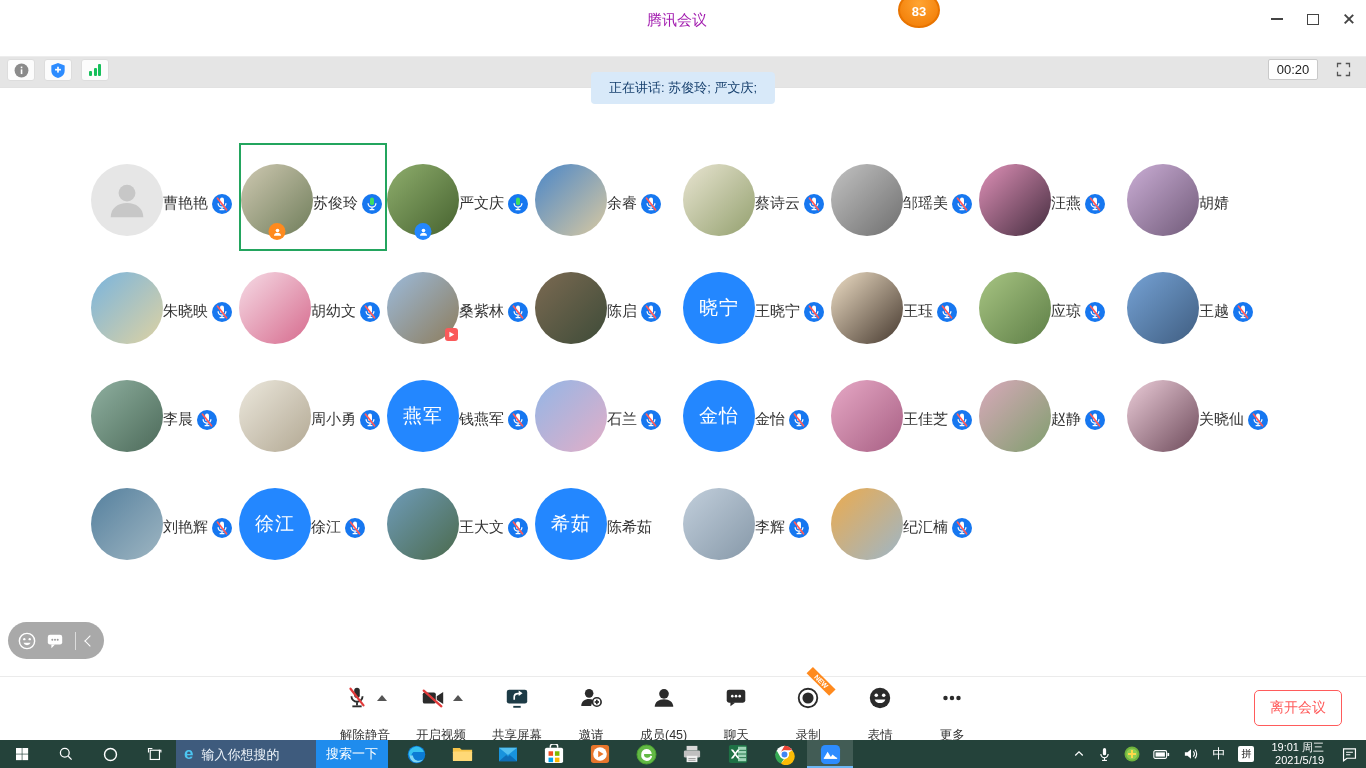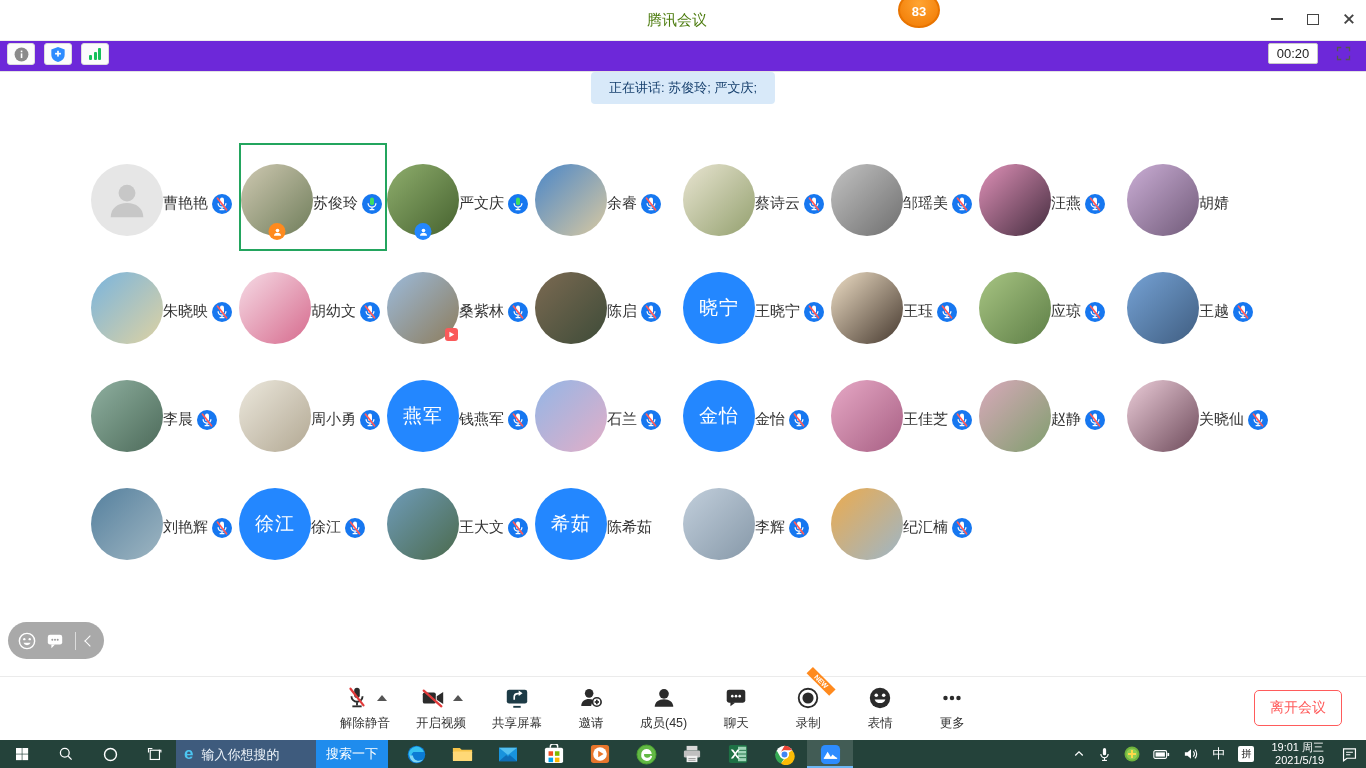--- a/index.html
+++ b/index.html
@@ -1,32 +1,32 @@
 <!DOCTYPE html>
 <html><head>
 <meta charset="utf-8">
 <style>
   html,body{margin:0;padding:0}
   body{width:1366px;height:768px;position:relative;overflow:hidden;background:#fff;
        font-family:"Liberation Sans","DejaVu Sans",sans-serif;color:#333;-webkit-font-smoothing:antialiased}
   
   .titlebar{position:absolute;left:0;top:0;width:1366px;height:40px;background:#fff}
-  .title{position:absolute;left:0;right:12px;top:0;height:40px;line-height:40px;text-align:center;font-size:15px;color:#4d7c0f}
+  .title{position:absolute;left:0;right:12px;top:0;height:40px;line-height:40px;text-align:center;font-size:15px;color:#a21caf}
   .title-badge{position:absolute;left:898px;top:-8px;width:42px;height:36px;border-radius:50%;
     background:radial-gradient(circle at 50% 30%,#ffa432,#f07800);border:2px solid #e87400;box-sizing:border-box;
     color:#fff;font-weight:bold;font-size:13px;display:flex;align-items:flex-end;justify-content:center;padding-bottom:7px}
   .win-controls{position:absolute;right:10px;top:8px;display:flex;align-items:center;gap:22px;height:22px}
   .wc{width:14px;height:14px;display:flex;align-items:center;justify-content:center}
   .min-glyph{width:12px;height:1.6px;background:#444}
   .max-glyph{width:10px;height:9px;border:1.4px solid #444}
   .x-icon{position:relative;width:12px;height:12px}
   .x-icon::before,.x-icon::after{content:'';position:absolute;left:5.3px;top:0;width:1.6px;height:12px;background:#444}
   .x-icon::before{transform:rotate(45deg)}.x-icon::after{transform:rotate(-45deg)}
   
-  .topbar{position:absolute;left:0;top:40px;width:1366px;height:32px;background:#6d28d9;
+  .topbar{position:absolute;left:0;top:56px;width:1366px;height:32px;background:#e5e5e5;
     border-top:1px solid #ededed;border-bottom:1px solid #e2e2e2;box-sizing:border-box}
   .topbar-left{position:absolute;left:7px;top:2px;display:flex;gap:9px}
   .tb-chip{width:26px;height:20px;border:1px solid #ddd;border-radius:3px;background:#fcfcfc;display:flex;align-items:center;justify-content:center}
   .sig{display:flex;align-items:flex-end;gap:1.5px}
   .sig i{display:block;width:3px;background:#16c05b;border-radius:1px}
   .timer{position:absolute;right:48px;top:2px;width:48px;height:19px;border:1px solid #c9c9c9;border-radius:2px;background:#fff;
     font-size:13px;color:#222;display:flex;align-items:center;justify-content:center}
   .fullscreen{position:absolute;right:14px;top:3px;width:18px;height:18px;display:flex;align-items:center;justify-content:center}
   
   .banner{position:absolute;top:72px;left:50%;transform:translateX(-50%);height:32px;padding:0 18px;background:#d8e9f9;
@@ -51,21 +51,21 @@
   .float-pill{position:absolute;left:8px;top:622px;width:96px;height:37px;border-radius:19px;background:rgba(150,150,150,.82);
     display:flex;align-items:center;justify-content:space-evenly}
   .pill-div{width:1px;height:18px;background:rgba(255,255,255,.6)}
   .pill-chevron{width:7px;height:7px;border-left:1.8px solid #fff;border-bottom:1.8px solid #fff;transform:rotate(45deg)}
   
   .bottombar{position:absolute;left:0;top:676px;width:1366px;height:64px;background:#fff;border-top:1px solid #ebebeb;box-sizing:border-box}
   .tb-items{position:absolute;left:340px;top:7px;display:flex;gap:26px}
   .tb-item{display:flex;flex-direction:column;align-items:center;min-width:46px}
   .tb-icon-row{display:flex;align-items:center;gap:7px;height:28px;position:relative}
   .tb-arrow{width:0;height:0;border-left:5px solid transparent;border-right:5px solid transparent;border-bottom:6px solid #555}
-  .tb-label{margin-top:3px;font-size:12.5px;color:#333;white-space:nowrap}
+  .tb-label{margin-top:15px;font-size:12.5px;color:#333;white-space:nowrap}
   .new-ribbon{position:absolute;top:-7px;right:-16px;background:#ff8a1e;color:#fff;font-size:7px;font-weight:bold;
     padding:1px 8px;transform:rotate(45deg)}
   .leave-btn{position:absolute;right:24px;top:13px;padding:8px 15px;border:1px solid #ff5b5b;border-radius:5px;
     color:#ff5b5b;font-size:14px;background:#fff}
   
   .taskbar{position:absolute;left:0;bottom:0;width:1366px;height:28px;background:#24423a;display:flex;align-items:center}
   .tk-btn{width:44px;height:28px;display:flex;align-items:center;justify-content:center;flex:0 0 auto}
   .tk-search{height:28px;width:212px;background:#3e5b7d;display:flex;align-items:center;flex:0 0 auto}
   .tk-search input{flex:1;background:transparent;border:none;outline:none;color:#fff;font-size:13px;min-width:0;
     font-family:"Liberation Sans","DejaVu Sans",sans-serif}

